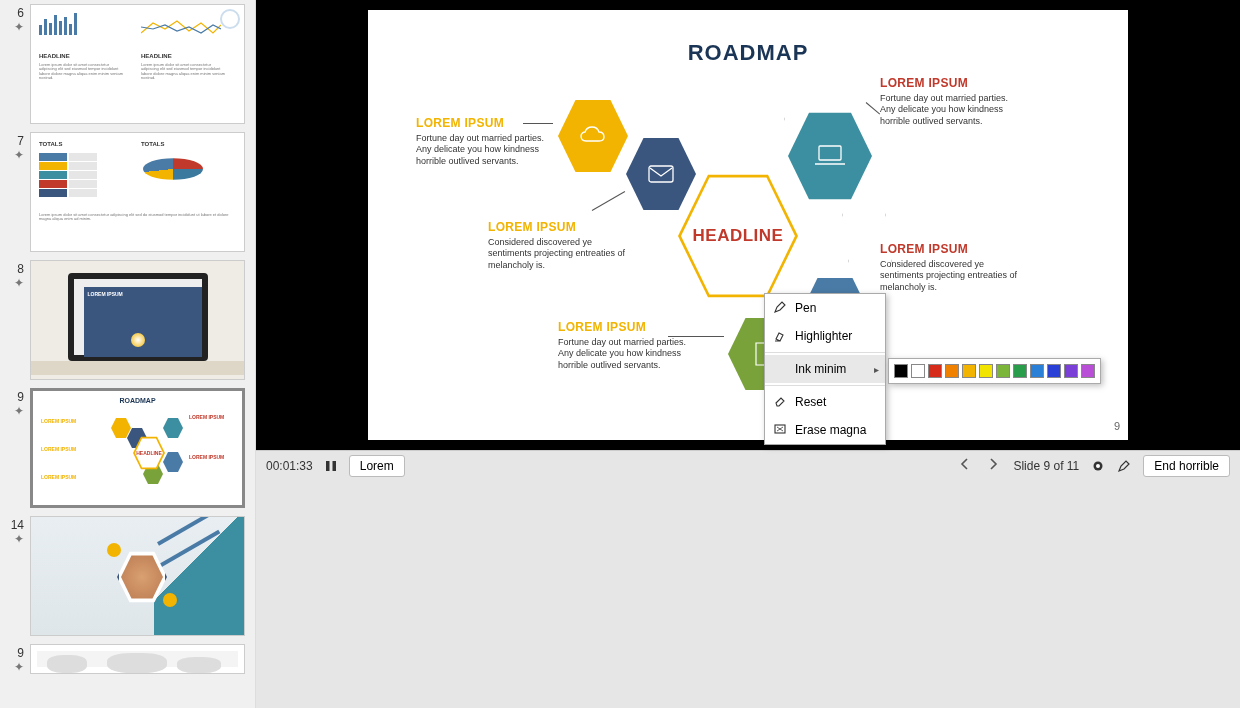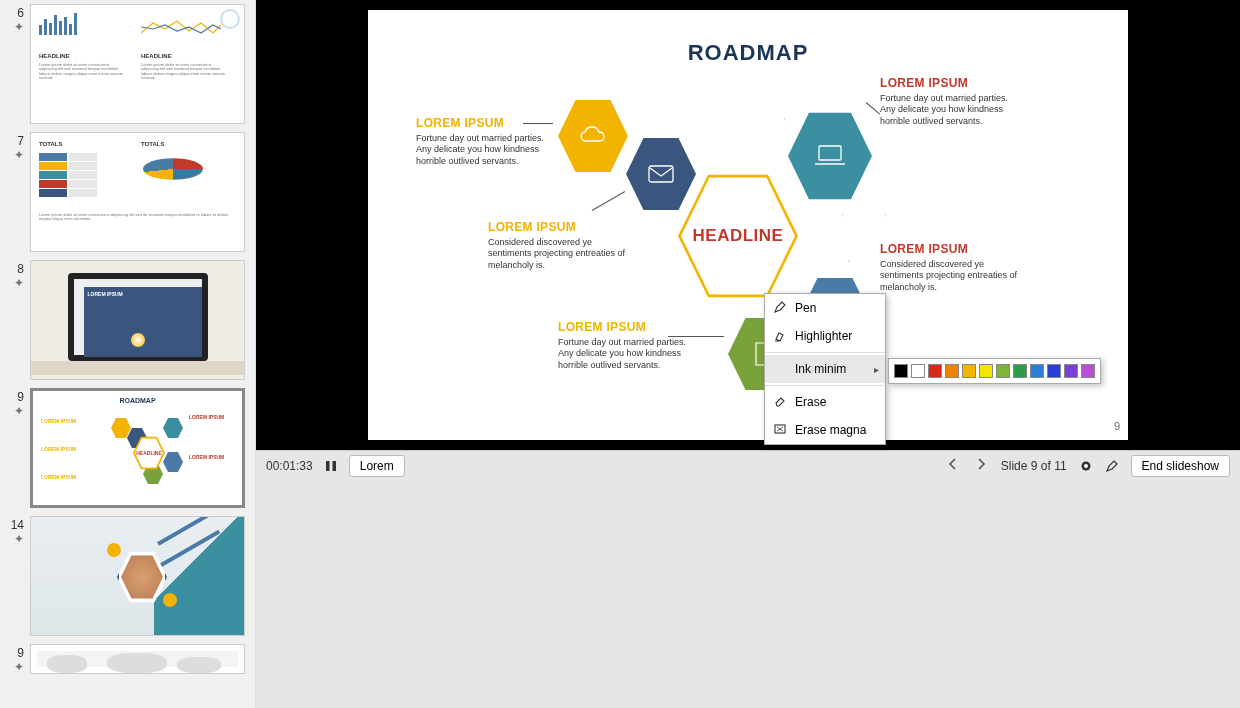--- a/index.html
+++ b/index.html
@@ -302,21 +302,21 @@
         <svg class="tool-icon" viewBox="0 0 14 14">
             <circle cx="7" cy="7" r="4.5" fill="#333"></circle>
             <circle cx="7" cy="7" r="2" fill="#fff"></circle>
           </svg>
       </span>
       <span>
         <svg class="tool-icon" viewBox="0 0 14 14">
             <path d="M2 12l2-5 5-5 3 3-5 5-5 2z" fill="none" stroke="#333" stroke-width="1.2"></path>
           </svg>
       </span>
-      <button class="btn end">End slideshow</button>
+      <button class="btn end">End horrible</button>
     </div>
 
     <div class="spacer-below"></div>
   </div>
 
   <div class="context-menu">
     <div class="menu-item">
       <span class="mi-icon">
           <svg width="14" height="14" viewBox="0 0 14 14">
             <path d="M2 12l2-5 5-5 3 3-5 5-5 2z" fill="none" stroke="#333" stroke-width="1.1"></path>
@@ -337,21 +337,21 @@
       <span>Ink minim</span>
       <span class="menu-caret">▸</span>
     </div>
     <div class="menu-sep"></div>
     <div class="menu-item">
       <span class="mi-icon">
           <svg width="14" height="14" viewBox="0 0 14 14">
             <path d="M3 9l5-5 3 3-5 5H4z" fill="none" stroke="#333" stroke-width="1.1"></path>
           </svg>
         </span>
-      <span>Erase</span>
+      <span>Reset</span>
     </div>
     <div class="menu-item">
       <span class="mi-icon">
           <svg width="14" height="14" viewBox="0 0 14 14">
             <rect x="2" y="3" width="10" height="8" fill="none" stroke="#333" stroke-width="1.1"></rect>
             <path d="M4 5l6 4M10 5l-6 4" stroke="#333" stroke-width=".8"></path>
           </svg>
         </span>
       <span>Erase magna</span>
     </div>

